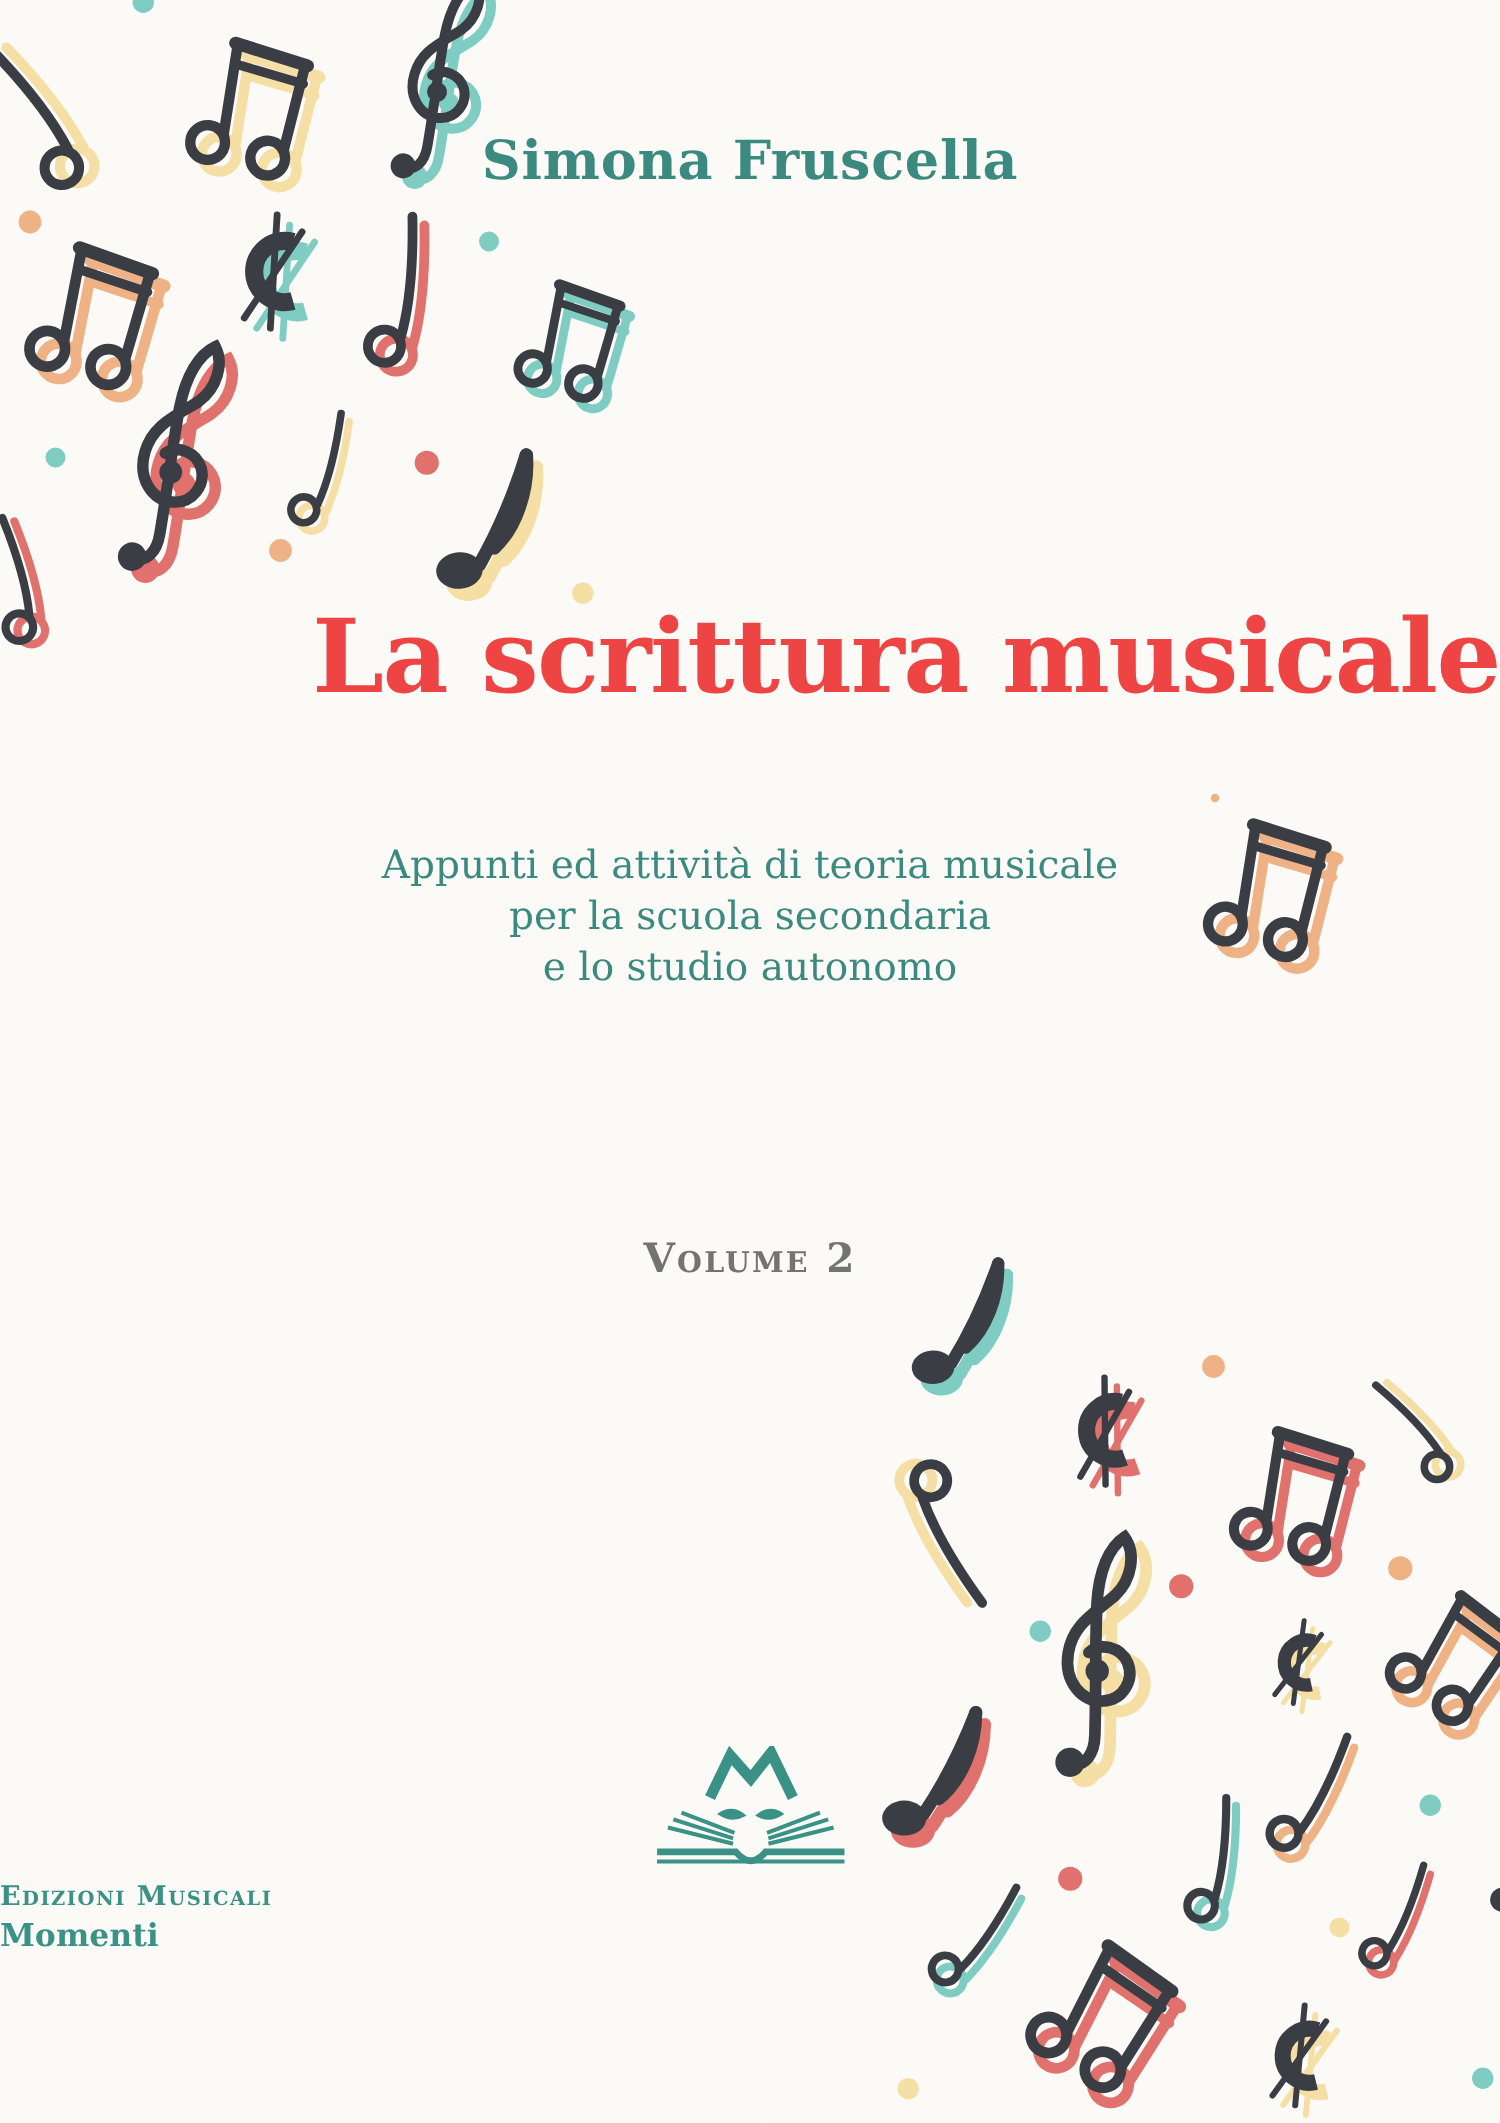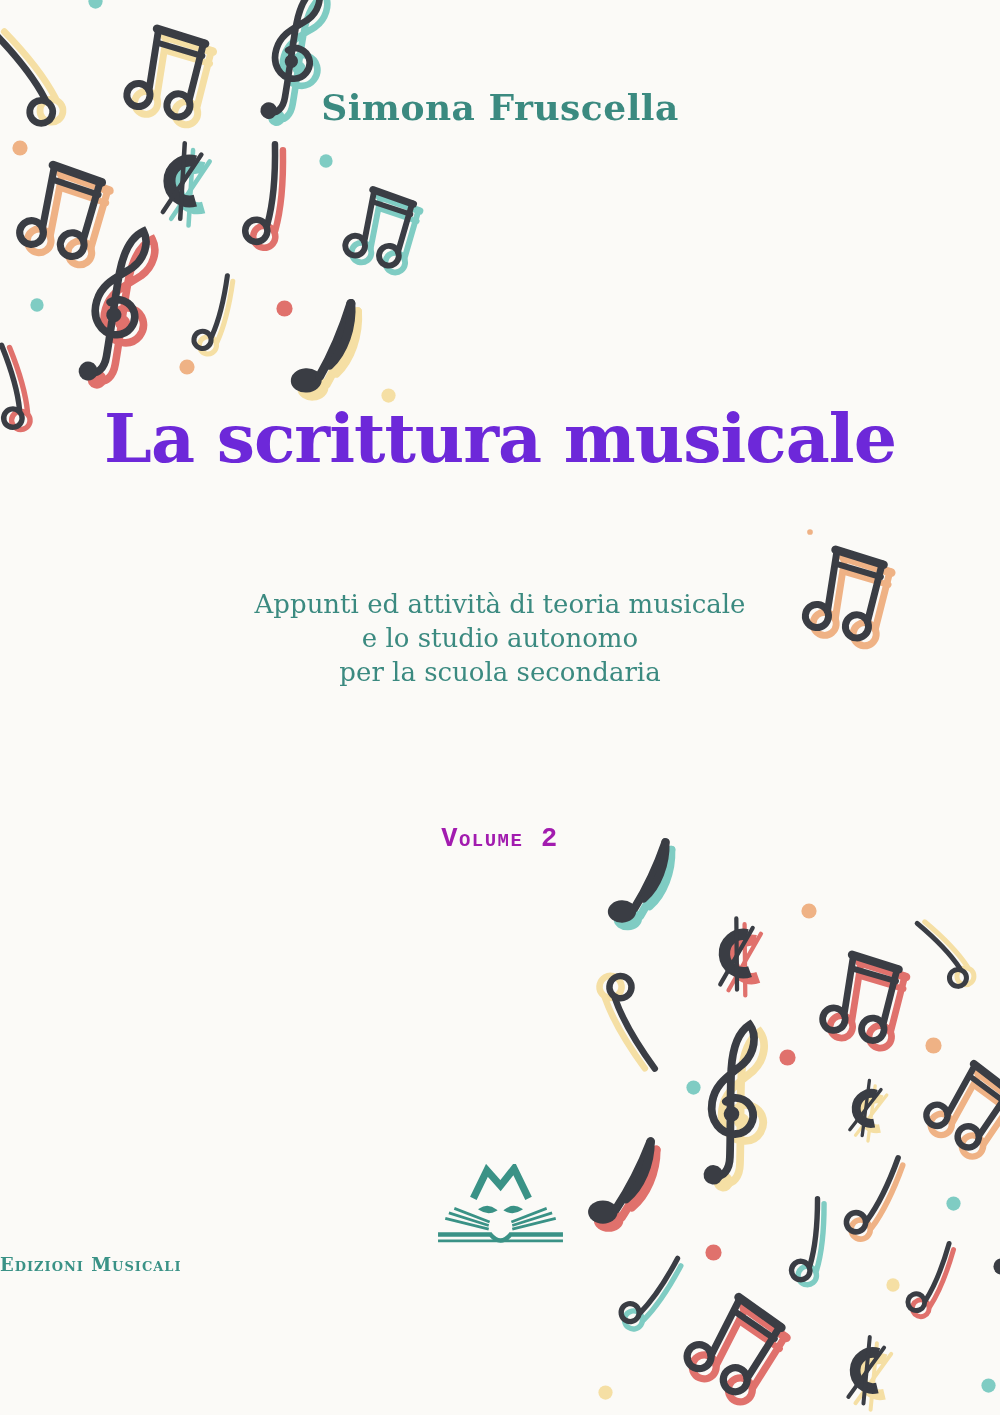--- a/index.html
+++ b/index.html
@@ -11,38 +11,36 @@
     font-family:"DejaVu Serif","Liberation Serif",serif;
   }
   .author{
     position:absolute;top:86px;left:0;right:0;
     text-align:center;
     font-size:36px;font-weight:bold;
     color:#3b8a80;letter-spacing:0.5px;
   }
   .title{
     position:absolute;top:398px;left:0;right:0;margin:0;
-    text-align:center;
+    text-align:right;
     font-size:68px;font-weight:bold;letter-spacing:-1px;
-    color:#6d28d9;
+    color:#ef4444;
   }
   .subtitle{
     position:absolute;top:560px;left:0;right:0;
     text-align:center;
     font-size:26px;line-height:34px;
     color:#3b8a80;
-    margin-top:27px;
   }
   .volume{
     position:absolute;top:824px;left:0;right:0;
     text-align:center;
     font-size:27px;font-weight:bold;
     font-variant:small-caps;letter-spacing:1.5px;
-    color:#a21caf;
-    font-family:Liberation Mono, monospace;
+    color:#737373;
   }
   .publisher{
     position:absolute;top:1164px;left:0;right:0;
     text-align:left;color:#3a9286;
   }
   .publisher svg{display:block;margin:0 auto;}
   .publisher .line1{
     font-size:18px;font-weight:bold;
     font-variant:small-caps;letter-spacing:1px;
     margin-top:4px;
@@ -349,34 +347,35 @@
         </svg>
       </div>
     </div>
 
   <div class="author">Simona Fruscella</div>
 
   <h1 class="title">La scrittura musicale</h1>
 
   <div class="subtitle">
     <div>Appunti ed attività di teoria musicale</div>
+    <div>per la scuola secondaria</div>
     <div>e lo studio autonomo</div>
-    <div>per la scuola secondaria</div>
   </div>
 
   <div class="volume">Volume 2</div>
 
   <div class="publisher">
     <svg width="155" height="86" viewBox="0 0 170 95">
       <g stroke="#3a9286" fill="none">
         <path d="M55,38 L70,7 L85,24 L100,5 L116,38" stroke-width="8"></path>
         <path d="M62,50 Q71,44 80,51 Q71,56 62,50 Z" fill="#3a9286" stroke-width="2"></path>
         <path d="M90,51 Q99,44 108,50 Q99,56 90,51 Z" fill="#3a9286" stroke-width="2"></path>
         <path d="M72,72 L24,60 M72,68 L28,54 M73,64 L34,49" stroke-width="3"></path>
         <path d="M98,72 L146,60 M98,68 L142,54 M97,64 L136,49" stroke-width="3"></path>
         <path d="M16,78 L74,78 Q85,91 96,78 L154,78" stroke-width="5"></path>
         <path d="M16,85 L154,85" stroke-width="3"></path>
       </g>
     </svg>
     <div class="line1">Edizioni Musicali</div>
+    <div class="line2">Momenti</div>
   </div>
 
 </div>
 
 </body></html>

